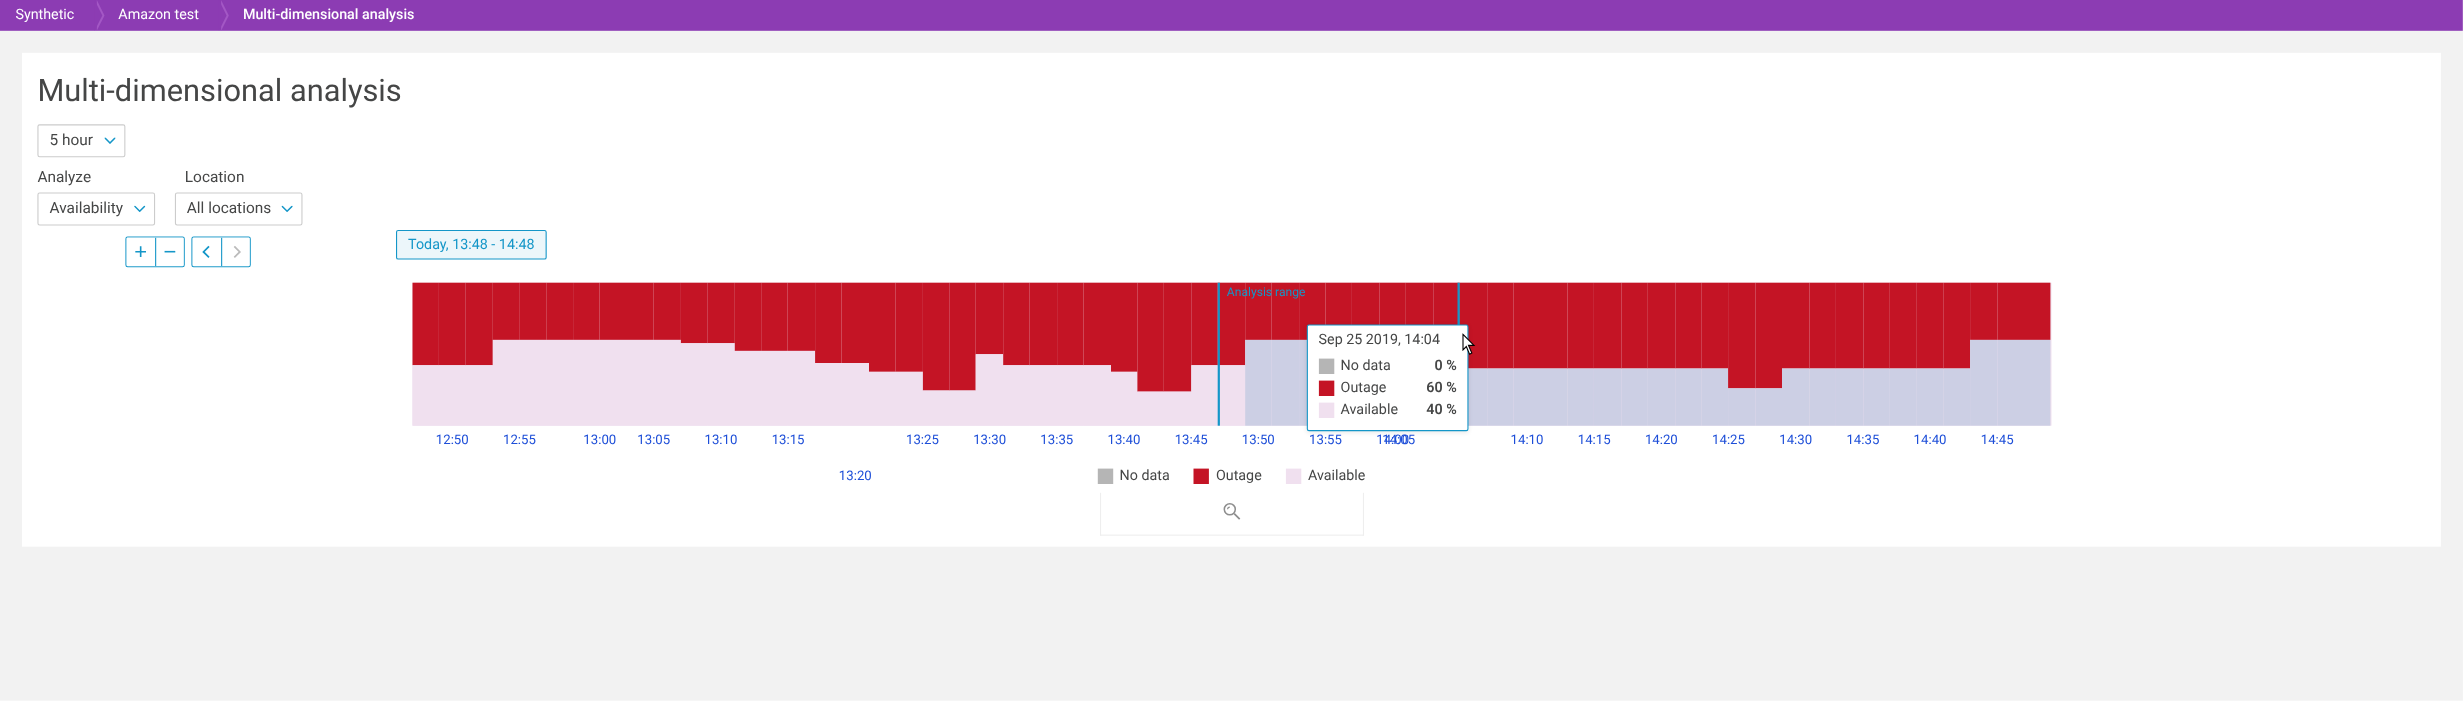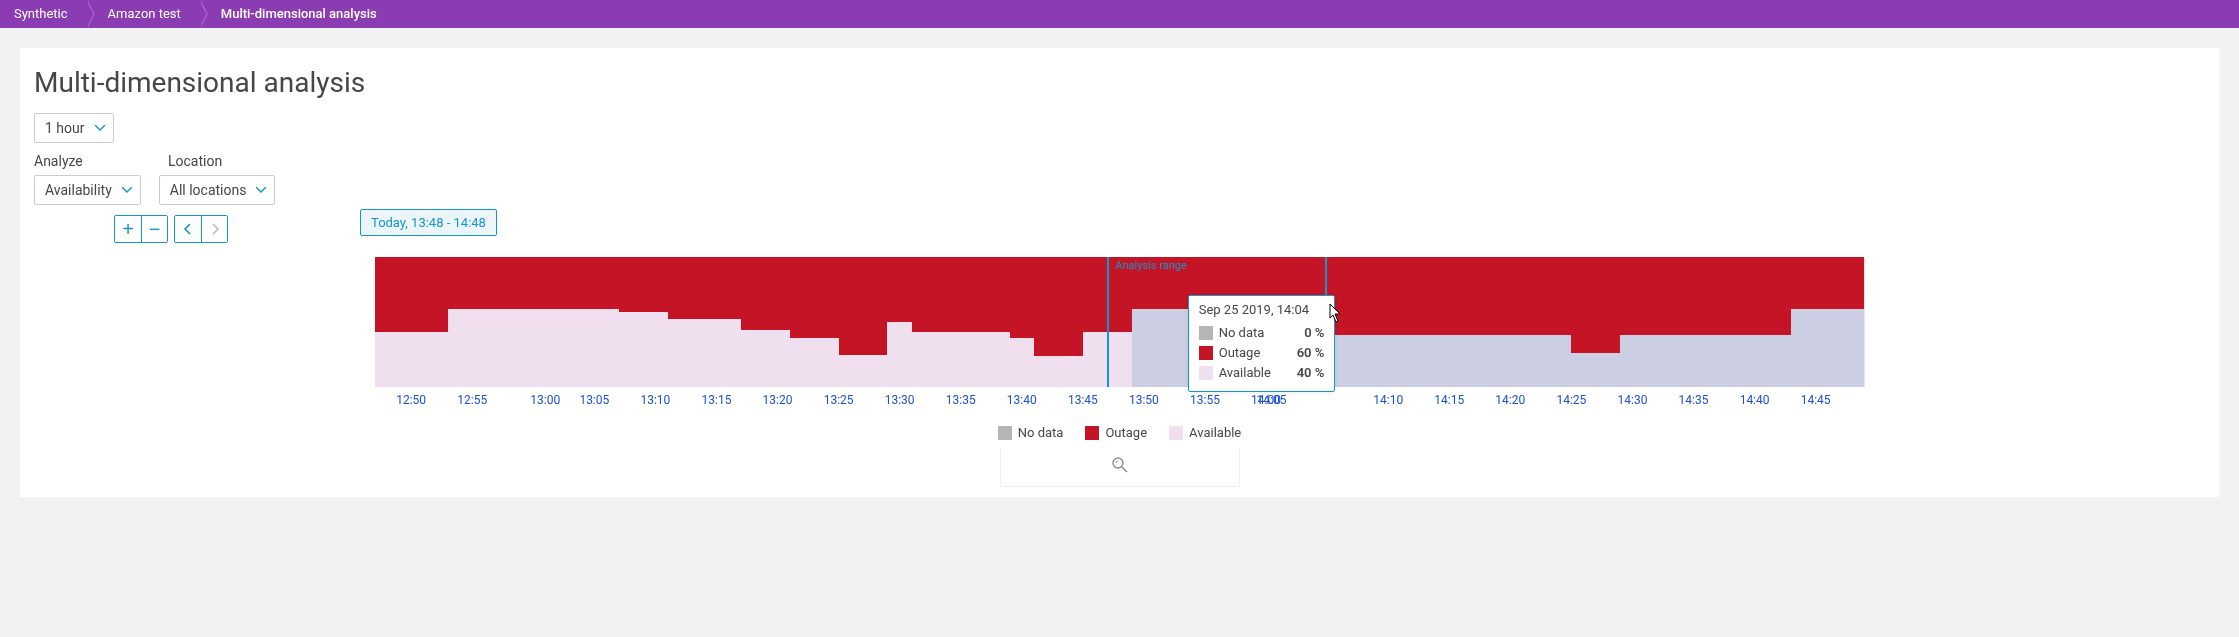--- a/index.html
+++ b/index.html
@@ -59,21 +59,21 @@
     <span class="crumb">Synthetic</span>
     <span class="crumb">Amazon test</span>
     <span class="crumb active">Multi-dimensional analysis</span>
   </div>
 
 <div class="page">
   <h1>Multi-dimensional analysis</h1>
 
   <div class="row">
     <span class="sel">
-      <span>1 hour</span>
+      <span>5 hour</span>
       <span class="chev">
           <svg width="10" height="6">
             <path d="M0 0 L5 5 L10 0" fill="none" stroke="#1496c8" stroke-width="1.4"></path>
           </svg>
         </span>
     </span>
   </div>
 
   <div class="lbl-col">
     <div style="width:100px">Analyze</div>
@@ -400,21 +400,21 @@
         </svg>
     </div>
   </div>
   <div class="xaxis" id="xaxis">
       <span class="xt" style="left: 36.6393px;">12:50</span>
       <span class="xt" style="left: 97.7049px;">12:55</span>
       <span class="xt" style="left: 158.77px; margin-left: 12px;">13:00</span>
       <span class="xt" style="left: 219.836px;">13:05</span>
       <span class="xt" style="left: 280.902px;">13:10</span>
       <span class="xt" style="left: 341.967px;">13:15</span>
-      <span class="xt" style="left: 403.033px;">13:20</span>
+      <span class="xt" style="left: 403.033px; margin-top: 32px;">13:20</span>
       <span class="xt" style="left: 464.098px; text-align: center;">13:25</span>
       <span class="xt" style="left: 525.164px;">13:30</span>
       <span class="xt" style="left: 586.23px;">13:35</span>
       <span class="xt" style="left: 647.295px;">13:40</span>
       <span class="xt" style="left: 708.361px;">13:45</span>
       <span class="xt" style="left: 769.426px;">13:50</span>
       <span class="xt" style="left: 830.492px;">13:55</span>
       <span class="xt" style="left: 891.557px;">14:00</span>
       <span class="xt" style="left: 897px;">14:05</span>
       <span class="xt" style="left: 1013.69px;">14:10</span>

